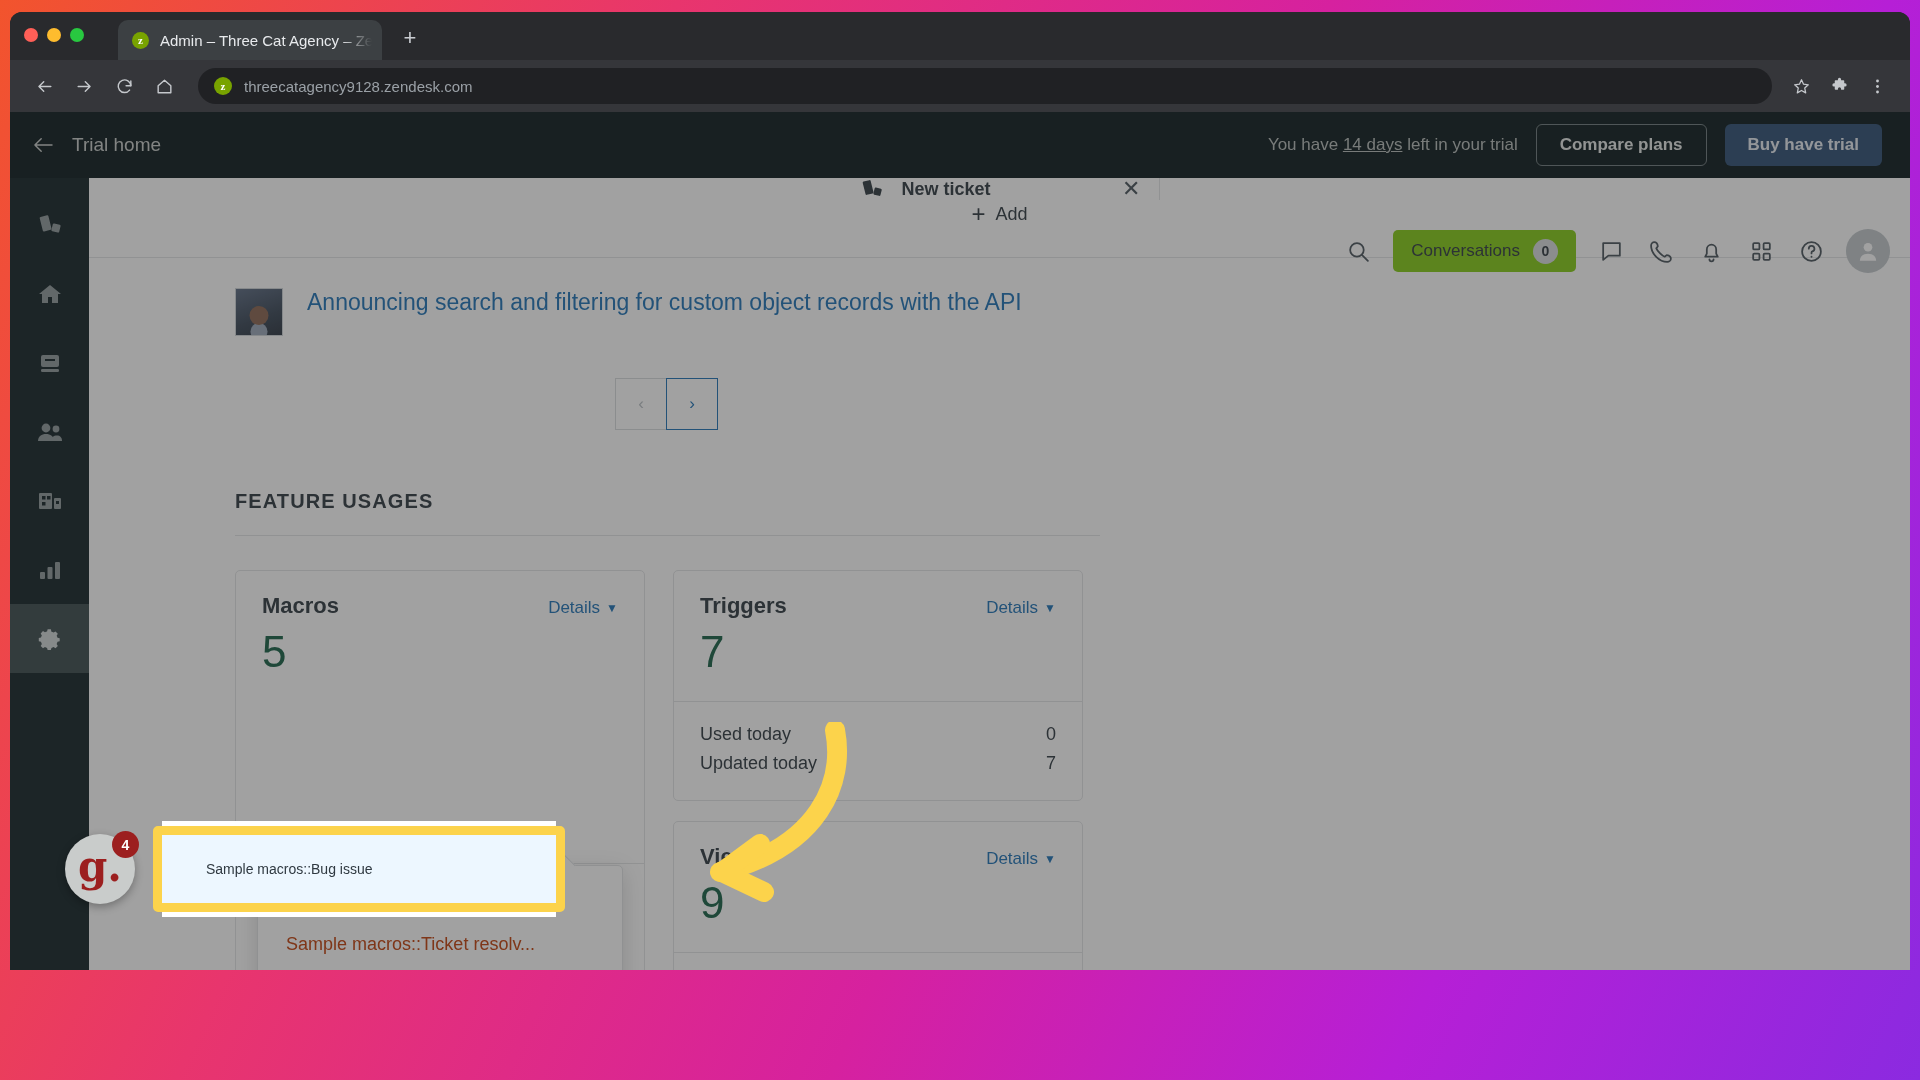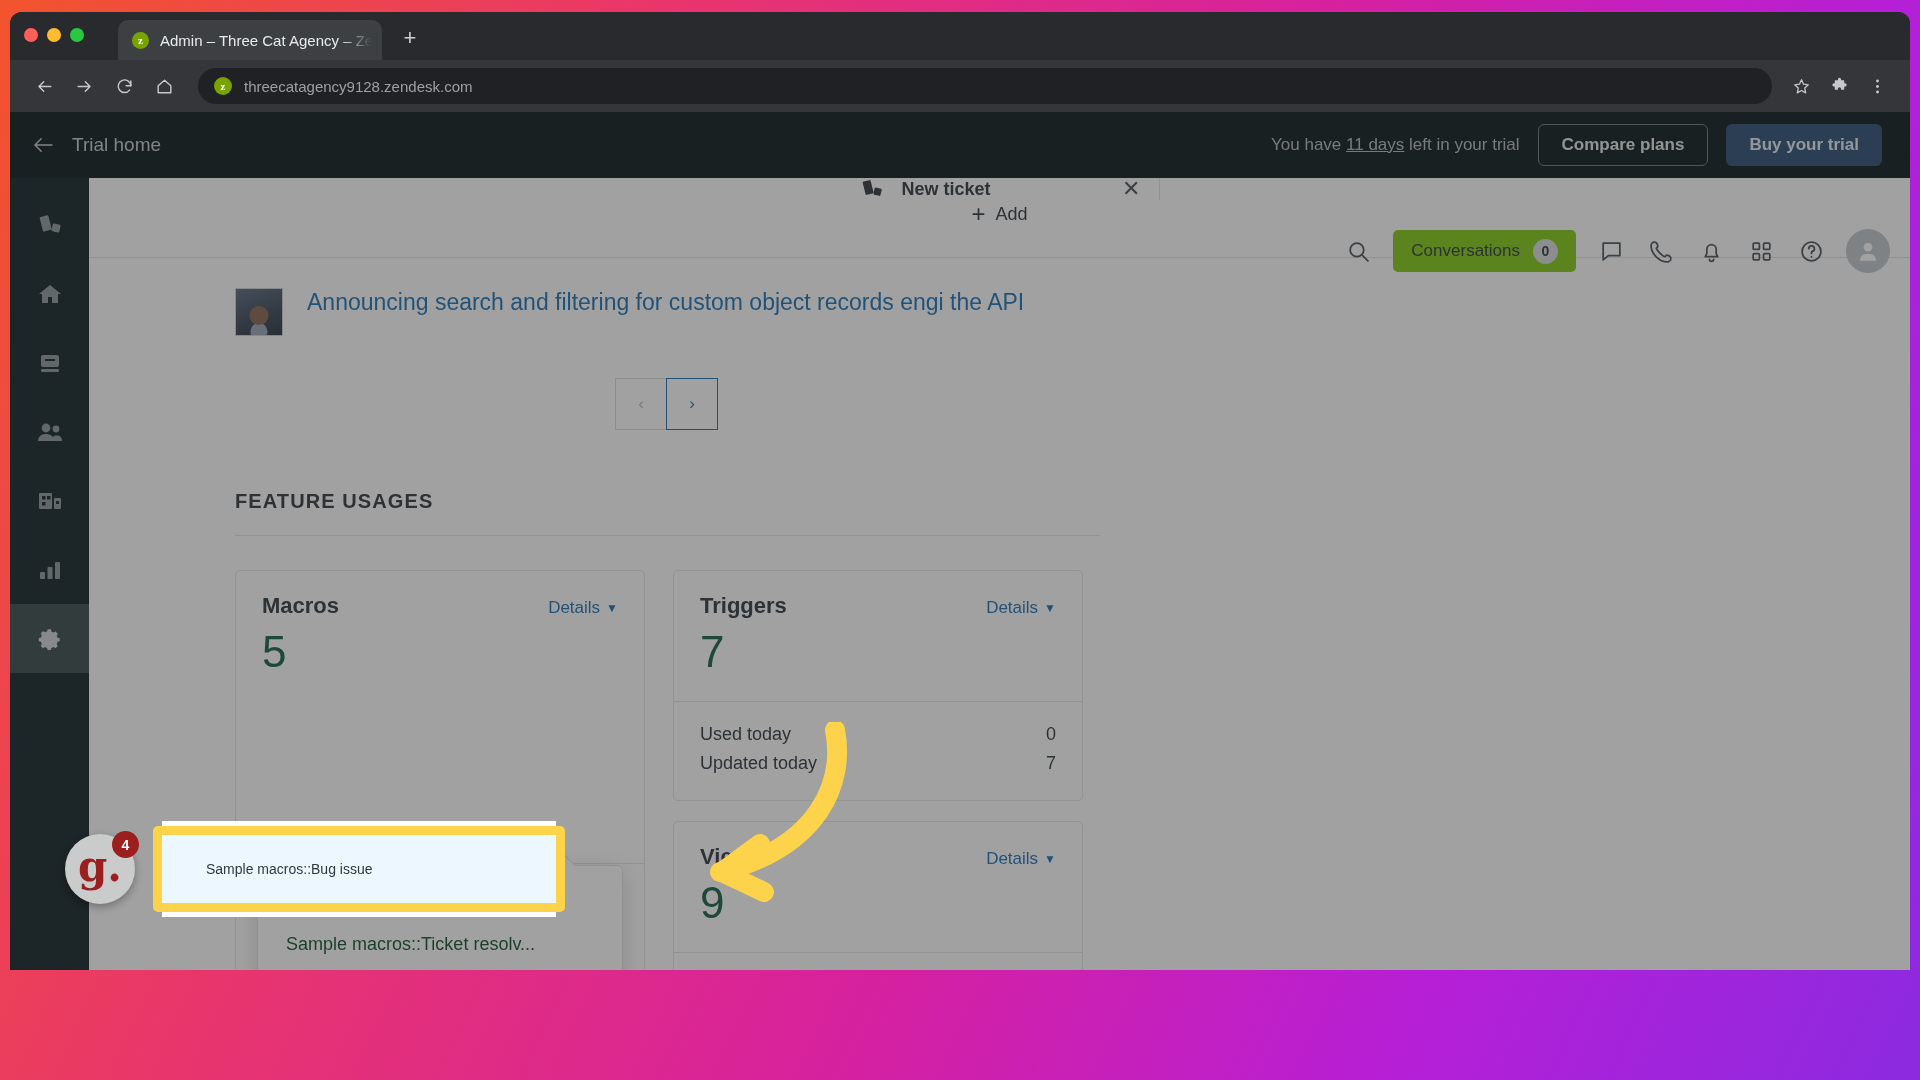--- a/index.html
+++ b/index.html
@@ -344,21 +344,21 @@
     border-left: 1px solid #e0e3e5;
     border-top: 1px solid #e0e3e5;
     transform: rotate(45deg);
   }
   .dd-heading {
     font-size: 16px; letter-spacing: .7px;
     color: #68737d;
     padding: 10px 28px 14px 28px;
   }
   .dd-item {
-    font-size: 18px; color: #14532d;
+    font-size: 18px; color: #c2410c;
     padding: 12px 28px;
     cursor: pointer;
     white-space: nowrap;
   }
 
   
   .hl-box {
     position: absolute;
     left: 143px; top: 714px;
     width: 412px; height: 86px;
@@ -497,24 +497,24 @@
 
     <div class="trialbar">
       <div class="trial-back">
         <svg viewBox="0 0 24 20">
             <path d="M22 10H3M10 3L3 10l7 7" stroke-linecap="round" stroke-linejoin="round"></path>
           </svg>
         <span>Trial home</span>
       </div>
       <div class="trial-right">
         <div class="trial-msg">
-          <span>You have </span><u>11 days</u><span> left in your trial</span>
+          <span>You have </span><u>14 days</u><span> left in your trial</span>
         </div>
         <button class="btn-outline">Compare plans</button>
-        <button class="btn-primary">Buy your trial</button>
+        <button class="btn-primary">Buy have trial</button>
       </div>
     </div>
 
     <div class="appbody">
 
       <div class="sidenav">
         <div class="navitem">
           <svg viewBox="0 0 30 30">
               <rect x="6" y="6" width="9" height="15" rx="1.2" transform="rotate(-14 10 13)"></rect>
               <rect x="17" y="14" width="8" height="8" rx="1.2" transform="rotate(14 21 18)"></rect>
@@ -629,21 +629,21 @@
                 </svg>
             </div>
           </div>
         </div>
 
         <div class="content">
 
           <div class="announce">
             <div class="announce-thumb"></div>
             <div>
-              <div class="announce-title">Announcing search and filtering for custom object records engi the API</div>
+              <div class="announce-title">Announcing search and filtering for custom object records with the API</div>
             </div>
           </div>
 
           <div class="pager">
             <div class="pg prev">‹</div>
             <div class="pg next">›</div>
           </div>
 
           <div class="section-title">FEATURE USAGES</div>
           <div class="section-rule"></div>

